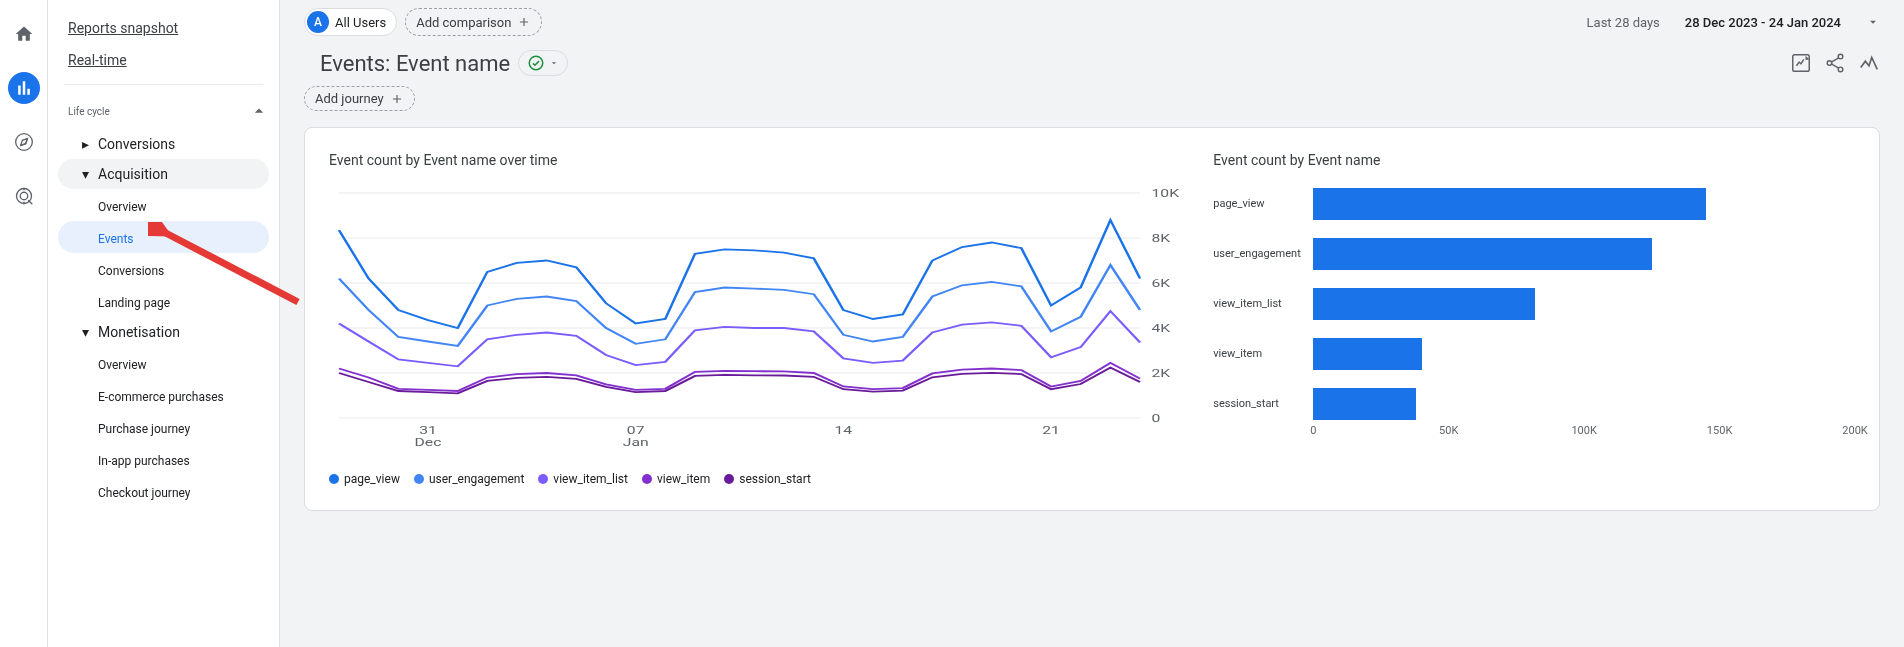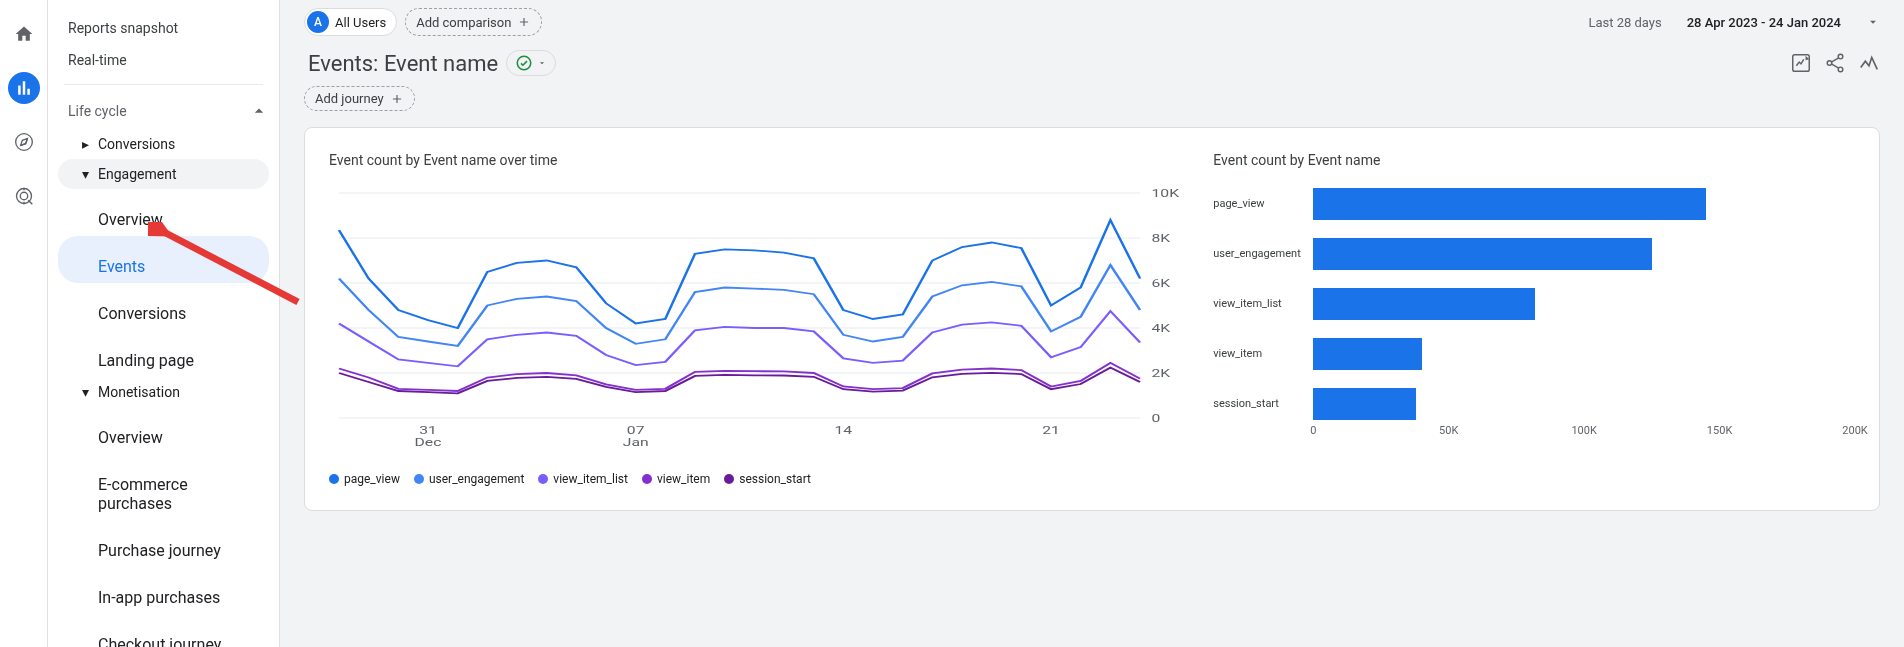--- a/index.html
+++ b/index.html
@@ -4,39 +4,39 @@
 <style>
   * { box-sizing: border-box; margin: 0; padding: 0; }
   body { font-family: 'Google Sans', Roboto, Arial, sans-serif; background: #f1f3f4; color: #202124; font-size: 14px; }
   .app { display: flex; height: 100vh; }
   .iconbar { width: 48px; background: #fff; border-right: 1px solid #e0e0e0; display: flex; flex-direction: column; align-items: center; padding-top: 18px; gap: 22px; }
   .iconbar-btn { width: 32px; height: 32px; display: flex; align-items: center; justify-content: center; border-radius: 50%; cursor: pointer; }
   .iconbar-btn svg { width: 20px; height: 20px; fill: #5f6368; }
   .iconbar-btn.active { background: #1a73e8; }
   .iconbar-btn.active svg { fill: #fff; }
   .sidebar { width: 232px; background: #fff; border-right: 1px solid #e0e0e0; padding: 12px 0 12px 10px; overflow-y: auto; }
-  .nav-item { display: flex; align-items: center; padding: 8px 10px; cursor: pointer; border-radius: 20px; font-size: 14px; color: #3c4043; margin-right: 10px; }
+  .nav-item { display: flex; align-items: center; padding: 8px 10px; cursor: pointer; border-radius: 20px; font-size: 14px; color: #3c4043; margin-right: 10px; text-decoration: underline; }
   .nav-item.top { font-weight: 400; }
   .nav-section-divider { border: none; border-top: 1px solid #e8eaed; margin: 8px 16px 8px 6px; }
-  .nav-section-header { display: flex; align-items: center; justify-content: space-between; padding: 8px 10px; color: #5f6368; font-size: 14px; cursor: pointer; }
+  .nav-section-header { display: flex; align-items: center; justify-content: space-between; padding: 8px 10px; color: #5f6368; font-size: 10px; cursor: pointer; }
   .nav-sub { padding: 7px 10px 7px 24px; cursor: pointer; border-radius: 20px; margin-right: 10px; font-size: 14px; display: flex; align-items: center; gap: 6px; }
   .nav-sub .caret { width: 10px; display: inline-block; }
   .nav-sub.active { background: #f1f3f4; }
-  .nav-sub2 { padding: 21px 10px 7px 40px; cursor: pointer; border-radius: 20px; margin-right: 10px; font-size: 16px; }
+  .nav-sub2 { padding: 11px 10px 7px 40px; cursor: pointer; border-radius: 20px; margin-right: 10px; font-size: 12px; }
   .nav-sub2.selected { background: #e8f0fe; color: #1a73e8; }
   .main { flex: 1; overflow: auto; }
   .topbar { display: flex; align-items: center; padding: 8px 24px; }
   .audience-chip { display: flex; align-items: center; background: #fff; border: 1px solid #dadce0; border-radius: 16px; height: 28px; padding: 0 10px 0 2px; gap: 6px; font-size: 13px; cursor: pointer; }
   .aud-circle { width: 22px; height: 22px; border-radius: 50%; background: #1a73e8; color: #fff; display: flex; align-items: center; justify-content: center; font-size: 12px; font-weight: 500; }
   .add-comparison { display: flex; align-items: center; border: 1px dashed #9aa0a6; border-radius: 16px; height: 28px; padding: 0 10px; gap: 6px; font-size: 13px; margin-left: 8px; cursor: pointer; color: #3c4043; justify-content: space-between; }
   .dates { margin-left: auto; display: flex; align-items: center; gap: 25px; font-size: 13px; cursor: pointer; }
   .dates .period { color: #5f6368; }
   .dates .range { color: #202124; font-weight: 500; }
   .dates svg { width: 14px; fill: #5f6368; }
-  .titlebar { display: flex; align-items: center; padding: 6px 24px 6px 28px; border-bottom: 0; }
+  .titlebar { display: flex; align-items: center; padding: 6px 24px 6px 40px; border-bottom: 0; }
   .page-title { font-size: 22px; font-weight: 400; color: #3c4043; }
   .title-pill { display: inline-flex; align-items: center; gap: 4px; border: 1px solid #dadce0; border-radius: 16px; padding: 3px 8px; margin-left: 8px; cursor: pointer; }
   .title-pill svg.check { width: 18px; height: 18px; }
   .title-pill svg.caret { width: 10px; fill: #5f6368; }
   .title-actions { margin-left: auto; display: flex; gap: 12px; }
   .title-actions svg { width: 22px; height: 22px; fill: #5f6368; cursor: pointer; }
   .filterbar { padding: 4px 24px 16px; }
   .add-filter { display: inline-flex; align-items: center; gap: 6px; border: 1px dashed #9aa0a6; border-radius: 16px; padding: 4px 10px; font-size: 13px; cursor: pointer; color: #3c4043; }
   .card { background: #fff; border: 1px solid #dadce0; border-radius: 8px; margin: 0 24px 20px 24px; padding: 24px; display: flex; gap: 16px; }
   .chart-col { flex: 1.15; }
@@ -99,21 +99,21 @@
       <svg class="chevron" viewBox="0 0 24 24">
           <path d="M7 14l5-5 5 5z"></path>
         </svg>
     </div>
     <div class="nav-sub">
         <span class="caret">▸</span>
         <span>Conversions</span>
       </div>
     <div class="nav-sub active">
         <span class="caret">▾</span>
-        <span>Engagement</span>
+        <span>Acquisition</span>
       </div>
     <div class="nav-sub2">Overview</div>
     <div class="nav-sub2 selected">Events</div>
     <div class="nav-sub2">Conversions</div>
     <div class="nav-sub2">Landing page</div>
     <div class="nav-sub">
         <span class="caret">▾</span>
         <span>Monetisation</span>
       </div>
     <div class="nav-sub2">Overview</div>
@@ -130,21 +130,21 @@
         <span>All Users</span>
       </div>
       <div class="add-comparison">
         <span>Add comparison</span>
         <svg width="14" height="14" viewBox="0 0 24 24" fill="#5f6368">
             <path d="M11 5h2v14h-2zM5 11h14v2H5z"></path>
           </svg>
       </div>
       <div class="dates">
         <span class="period">Last 28 days</span>
-        <span class="range">28 Apr 2023 - 24 Jan 2024</span>
+        <span class="range">28 Dec 2023 - 24 Jan 2024</span>
         <svg viewBox="0 0 24 24">
             <path d="M7 10l5 5 5-5z"></path>
           </svg>
       </div>
     </div>
 
     <div class="titlebar">
       <span class="page-title">Events: Event name</span>
       <span class="title-pill">
         <svg class="check" viewBox="0 0 24 24">

